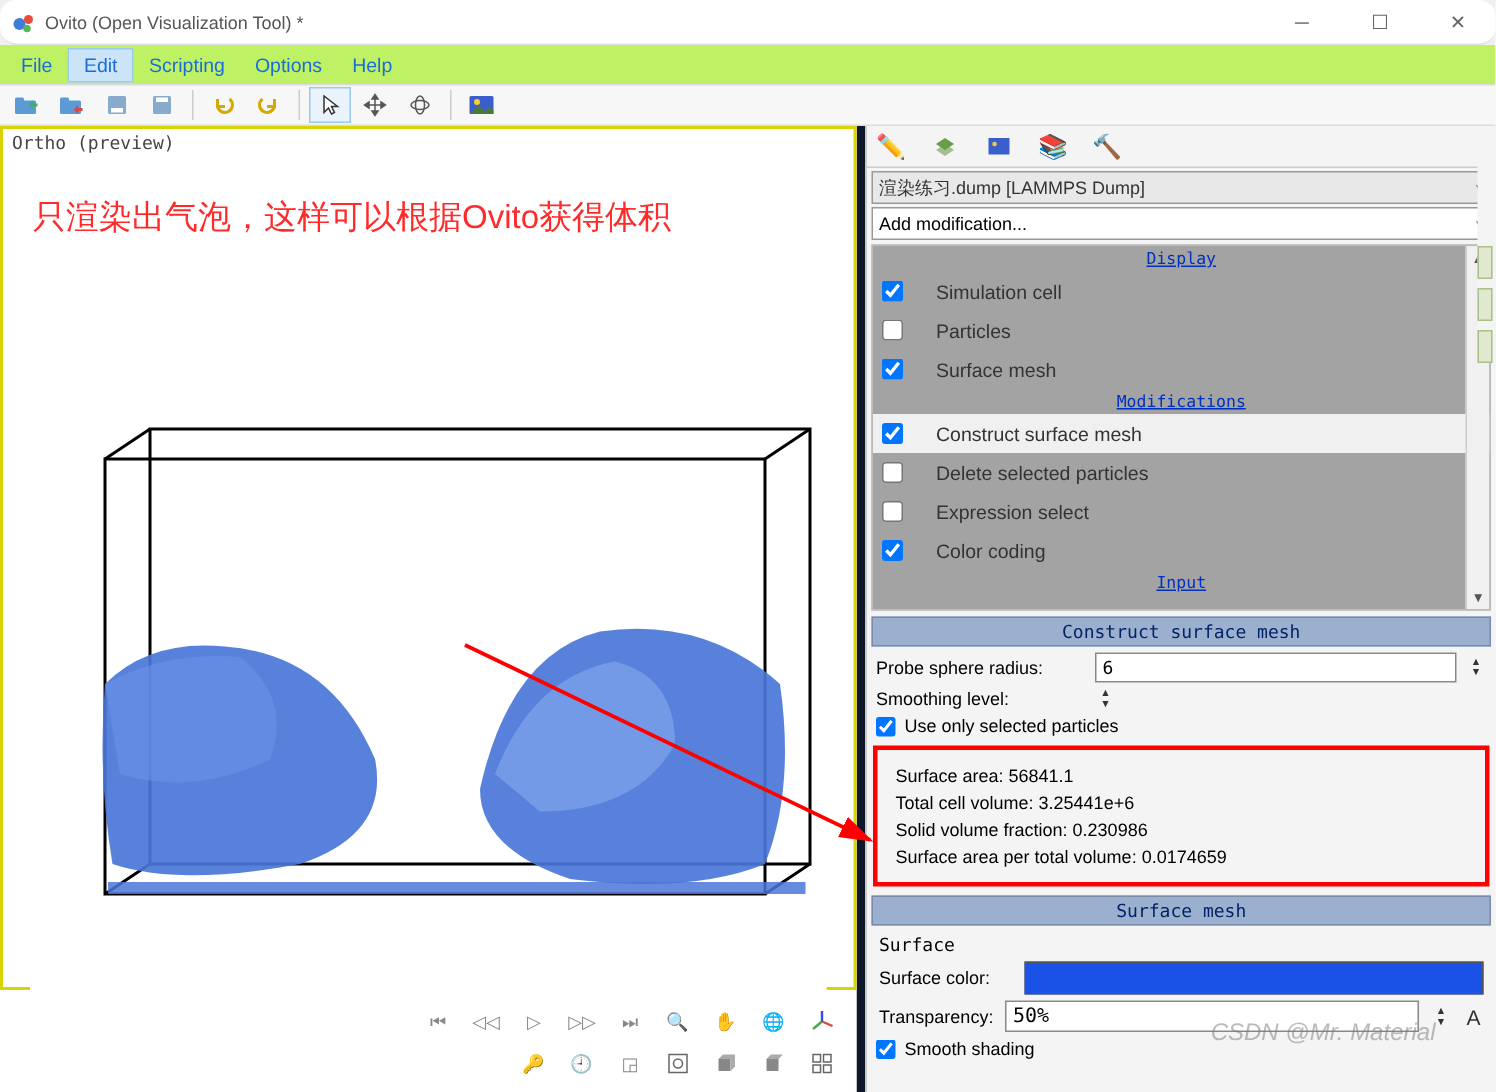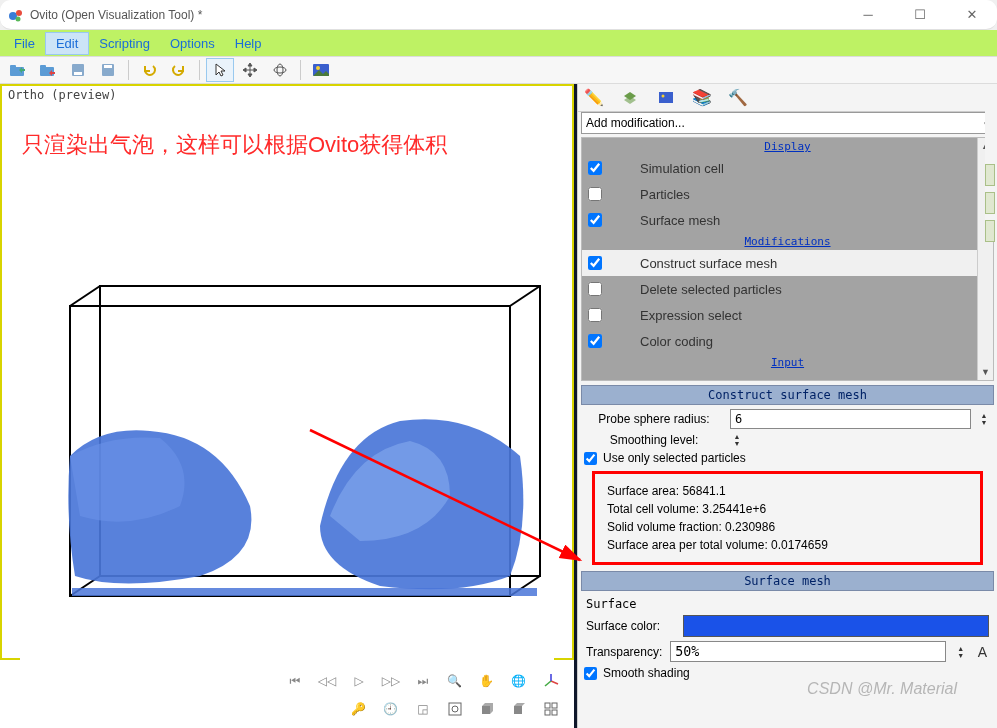--- a/index.html
+++ b/index.html
@@ -9,51 +9,51 @@
 .titlebar .title { flex: 1; color: #555; font-size: 12px; }
 .winbtns { display: flex; gap: 18px; }
 .winbtn { width: 34px; height: 22px; display: flex; align-items: center; justify-content: center; color: #666; font-size: 13px; }
 .menubar { height: 26px; background: #bef264; display: flex; align-items: center; padding: 0 4px; }
 .menuitem { padding: 3px 10px; color: #1a6dd8; font-size: 13px; }
 .menuitem.hl { background: #cce4f7; border: 1px solid #99c9ef; }
 .toolbar { height: 28px; background: #f7f7f7; border-top: 1px solid #dcdcdc; border-bottom: 1px solid #dcdcdc; display: flex; align-items: center; padding: 0 4px; gap: 2px; }
 .tbtn { width: 28px; height: 24px; display: flex; align-items: center; justify-content: center; border: 1px solid transparent; }
 .tsep { width: 1px; height: 20px; background: #ccc; margin: 0 4px; }
 .main { display: flex; height: calc(728px - 30px - 26px - 28px); }
-.viewport-wrap { width: 577px; border-right: 3px solid #0f172a; background: #fff; display: flex; flex-direction: column; }
+.viewport-wrap { width: 577px; border-right: 6px solid #0f172a; background: #fff; display: flex; flex-direction: column; }
 .vp-canvas { border: 2px solid #d8d400; margin: 0; height: 576px; position: relative; background: #fff; }
 .vp-label { position: absolute; top: 2px; left: 6px; font-family: monospace; font-size: 12px; color: #444; }
 .vp-annotation { position: absolute; top: 44px; left: 20px; color: #ff2a2a; font-size: 22px; font-weight: 500; }
 .vp-stage { position: absolute; top: 170px; left: 18px; right: 18px; height: 410px; background: #fff; }
 .vp-playback { height: 68px; display: flex; flex-direction: column; align-items: flex-end; justify-content: center; padding: 4px 12px 2px; gap: 6px; background: #fff; }
 .pb-row { display: flex; gap: 10px; align-items: center; }
 .pb-icon { width: 22px; height: 22px; display: flex; align-items: center; justify-content: center; color: #888; }
 .right { flex: 1; background: #f4f4f4; display: flex; flex-direction: column; border-left: 1px solid #ccc; }
 .tool-icons { height: 28px; display: flex; align-items: center; padding: 2px 6px; gap: 16px; background: #f4f4f4; border-bottom: 1px solid #ccc; }
 .tool-icons span { width: 20px; height: 20px; display: flex; align-items: center; justify-content: center; font-size: 16px; }
 .filename-bar { height: 22px; background: #e8e8e8; border: 1px solid #999; margin: 2px 3px; display: flex; align-items: center; padding: 0 4px; font-family: SimSun, monospace; font-size: 12px; color: #333; }
 .filename-bar::after { content: "▾"; margin-left: auto; color: #555; font-size: 10px; }
 .addmod { height: 22px; border: 1px solid #999; margin: 0 3px 3px; display: flex; align-items: center; padding: 0 4px; font-family: SimSun, monospace; font-size: 12px; background: #fff; }
 .addmod::after { content: "▾"; margin-left: auto; color: #555; font-size: 10px; }
 .pipeline { border: 1px solid #bbb; margin: 0 3px; background: #a3a3a3; height: 244px; overflow: hidden; position: relative; }
 .pipeline-scroll { position: absolute; right: 0; top: 0; bottom: 0; width: 16px; background: #f0f0f0; border-left: 1px solid #ccc; }
 .pipeline-scroll .up, .pipeline-scroll .dn { height: 16px; display: flex; align-items: center; justify-content: center; font-size: 9px; color: #555; }
 .pipeline-scroll .dn { position: absolute; bottom: 0; width: 100%; }
 .section-hdr { text-align: center; font-family: SimSun, monospace; font-size: 11px; color: #0030c0; padding: 2px 0; text-decoration: underline; }
-.pipe-row { display: flex; align-items: center; height: 26px; padding: 0 6px; gap: 16px; }
+.pipe-row { display: flex; align-items: center; height: 26px; padding: 0 6px; gap: 0; }
 .pipe-row.sel { background: #f0f0f0; }
 .pipe-row input[type=checkbox] { width: 14px; height: 14px; }
 .pipe-row .label { font-size: 13px; color: #333; padding-left: 22px; }
 .panel-title { background: #9bb0cf; border: 1px solid #7a8aa8; text-align: center; font-family: SimSun, monospace; font-size: 12px; color: #002266; padding: 2px 0; margin: 4px 3px 2px; }
 .form-row { display: flex; align-items: center; padding: 2px 6px; gap: 6px; font-family: SimSun, monospace; font-size: 12px; }
-.form-row .lbl { width: 140px; text-align: center; }
+.form-row .lbl { width: 140px; }
 .form-row input[type=text] { flex: 1; border: 1px solid #888; padding: 2px 4px; font-family: SimSun, monospace; font-size: 12px; }
 .spin { width: 14px; display: flex; flex-direction: column; font-size: 7px; line-height: 7px; text-align: center; color: #333; }
 .chk-row { display: flex; align-items: center; padding: 2px 6px; gap: 6px; font-family: SimSun, monospace; font-size: 12px; }
-.info-box { border: 3px solid #ff0000; margin: 4px 14px; padding: 8px 12px; background: #f4f4f4; font-family: SimSun, monospace; font-size: 12px; line-height: 18px; }
+.info-box { border: 3px solid #ff0000; margin: 4px 4px; padding: 8px 12px; background: #f4f4f4; font-family: SimSun, monospace; font-size: 12px; line-height: 18px; }
 .surf-label { font-family: SimSun, monospace; font-size: 12px; padding: 4px 8px 2px; }
 .color-row { display: flex; align-items: center; padding: 2px 8px; gap: 23px; font-family: SimSun, monospace; font-size: 12px; }
 .color-swatch { flex: 1; height: 22px; background: #1a52e8; border: 1px solid #555; }
 .trans-row { display: flex; align-items: center; padding: 2px 8px; gap: 8px; font-family: SimSun, monospace; font-size: 12px; }
 .trans-row input[type=text] { flex: 1; border: 1px solid #888; padding: 2px 4px; font-family: SimSun, monospace; }
 .watermark { position: absolute; right: 40px; bottom: 30px; color: rgba(120,120,120,0.5); font-size: 16px; font-style: italic; pointer-events: none; }
 .far-right { position: absolute; right: 0; top: 84px; width: 12px; background: #f4f4f4; display: flex; flex-direction: column; gap: 6px; padding-top: 80px; }
 .far-right div { width: 10px; height: 22px; background: #e0e8d0; border: 1px solid #aac088; }
 .arrow-svg { position: absolute; top: 420px; left: 300px; pointer-events: none; z-index: 50; }
 </style>
@@ -240,20 +240,23 @@
         </span>
       <span>
           <svg width="16" height="16">
             <rect x="1" y="2" width="14" height="11" fill="#3a5fcd"></rect>
             <circle cx="5" cy="6" r="1.5" fill="#f6d030"></circle>
           </svg>
         </span>
       <span>📚</span>
       <span>🔨</span>
     </div>
+    <div class="filename-bar">
+        <span>渲染练习.dump [LAMMPS Dump]</span>
+      </div>
     <div class="addmod">
         <span>Add modification...</span>
       </div>
 
     <div class="pipeline">
       <div class="section-hdr">Display</div>
       <div class="pipe-row">
           <input type="checkbox" checked="" style="">
           <span class="label">Simulation cell</span>
         </div>

